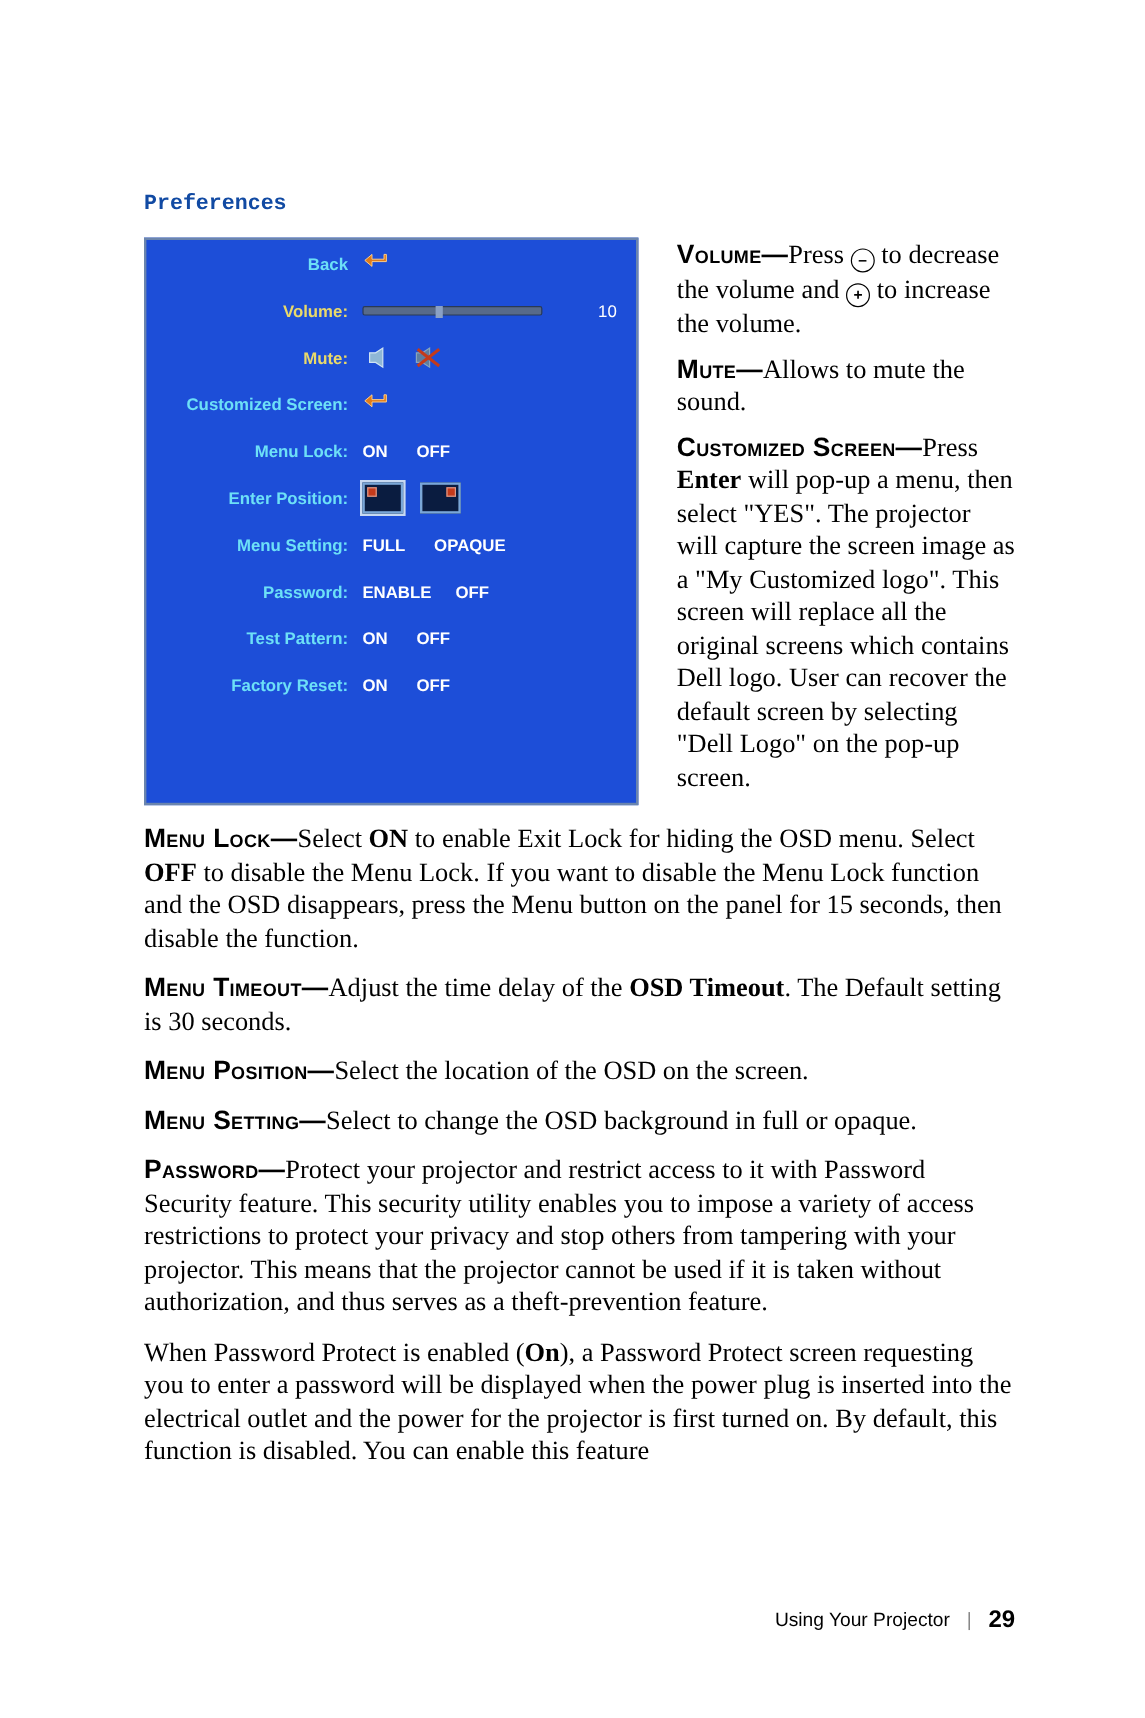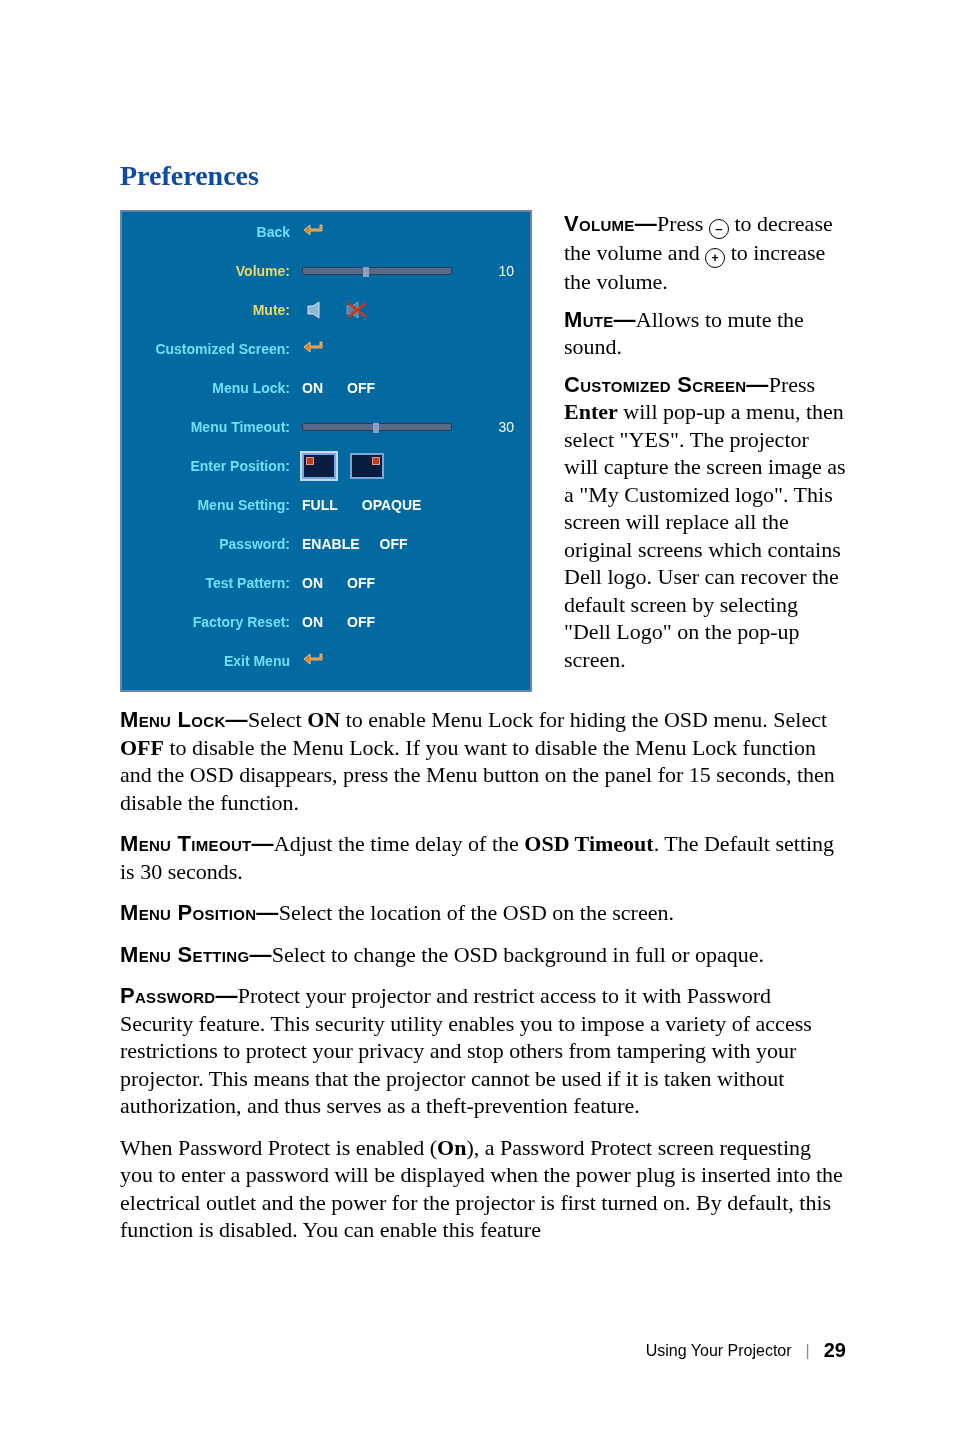--- a/index.html
+++ b/index.html
@@ -6,34 +6,34 @@
   body {
     width: 954px;
     height: 1432px;
     background: #fff;
     font-family: Georgia, 'Times New Roman', serif;
     color: #000;
     position: relative;
     padding: 160px 108px 0 120px;
   }
   h2.section-title {
-    font-family: Liberation Serif, serif;
+    font-family: Liberation Mono, monospace;
     font-weight: bold;
-    font-size: 28px;
+    font-size: 18px;
     color: #114aa3;
     margin-bottom: 18px;
   }
   .upper {
     display: flex;
     gap: 32px;
     margin-bottom: 14px;
   }
   .osd {
     width: 412px;
-    background: #0369a1;
+    background: #1d4ed8;
     border: 2px solid #6b85ad;
     padding: 0 0 10px 0;
     font-family: Arial, Helvetica, sans-serif;
   }
   .osd-row {
     display: flex;
     align-items: center;
     height: 39px;
     padding: 0 10px 0 0;
   }
@@ -142,27 +142,20 @@
     </div>
 
     <div class="osd-row">
       <div class="osd-label cyan">Menu Lock:</div>
       <div class="osd-vals">
         <span class="white">ON</span>
         <span class="white" style="margin-left:14px">OFF</span>
       </div>
     </div>
 
-    <div class="osd-row">
-      <div class="osd-label cyan">Menu Timeout:</div>
-      <div class="slider">
-          <div class="knob" style="left:70px"></div>
-        </div>
-      <div class="volnum white">30</div>
-    </div>
 
     <div class="osd-row">
       <div class="osd-label cyan">Enter Position:</div>
       <div class="mposgroup">
         <div class="mpos sel">
             <div class="dot" style="left:2px;top:2px"></div>
           </div>
         <div class="mpos">
             <div class="dot" style="right:2px;top:2px"></div>
           </div>
@@ -195,48 +188,38 @@
     </div>
 
     <div class="osd-row">
       <div class="osd-label cyan">Factory Reset:</div>
       <div class="osd-vals">
         <span class="white">ON</span>
         <span class="white" style="margin-left:14px">OFF</span>
       </div>
     </div>
 
-    <div class="osd-row">
-      <div class="osd-label cyan">Exit Menu</div>
-      <div class="osd-vals">
-        <span>
-          <svg width="22" height="14" viewBox="0 0 22 14">
-              <path d="M20 2 L20 8 L8 8 L8 12 L2 7 L8 2 L8 6 L18 6 L18 2 Z" fill="#e07c1a" stroke="#ffcf8a" stroke-width="0.8"></path>
-            </svg>
-        </span>
-      </div>
-    </div>
   </div>
 
   <div class="right-text">
     <p>
       <span class="kw">Volume—</span><span>Press </span><span class="circlebtn">–</span><span> to decrease the volume and </span><span class="circlebtn">+</span><span> to increase the volume.</span>
     </p>
     <p>
       <span class="kw">Mute—</span><span>Allows to mute the sound.</span>
     </p>
     <p>
       <span class="kw">Customized Screen—</span><span>Press </span><span class="bold">Enter</span><span> will pop-up a menu, then select "YES". The projector will capture the screen image as a "My Customized logo". This screen will replace all the original screens which contains Dell logo. User can recover the default screen by selecting "Dell Logo" on the pop-up screen.</span>
     </p>
   </div>
 </div>
 
 <div class="body-text">
   <p>
-    <span class="kw">Menu Lock—</span><span>Select </span><span class="bold">ON</span><span> to enable Menu Lock for hiding the OSD menu. Select </span><span class="bold">OFF</span><span> to disable the Menu Lock. If you want to disable the Menu Lock function and the OSD disappears, press the Menu button on the panel for 15 seconds, then disable the function.</span>
+    <span class="kw">Menu Lock—</span><span>Select </span><span class="bold">ON</span><span> to enable Exit Lock for hiding the OSD menu. Select </span><span class="bold">OFF</span><span> to disable the Menu Lock. If you want to disable the Menu Lock function and the OSD disappears, press the Menu button on the panel for 15 seconds, then disable the function.</span>
   </p>
   <p>
     <span class="kw">Menu Timeout—</span><span>Adjust the time delay of the </span><span class="bold">OSD Timeout</span><span>. The Default setting is 30 seconds.</span>
   </p>
   <p>
     <span class="kw">Menu Position—</span><span>Select the location of the OSD on the screen.</span>
   </p>
   <p>
     <span class="kw">Menu Setting—</span><span>Select to change the OSD background in full or opaque.</span>
   </p>

